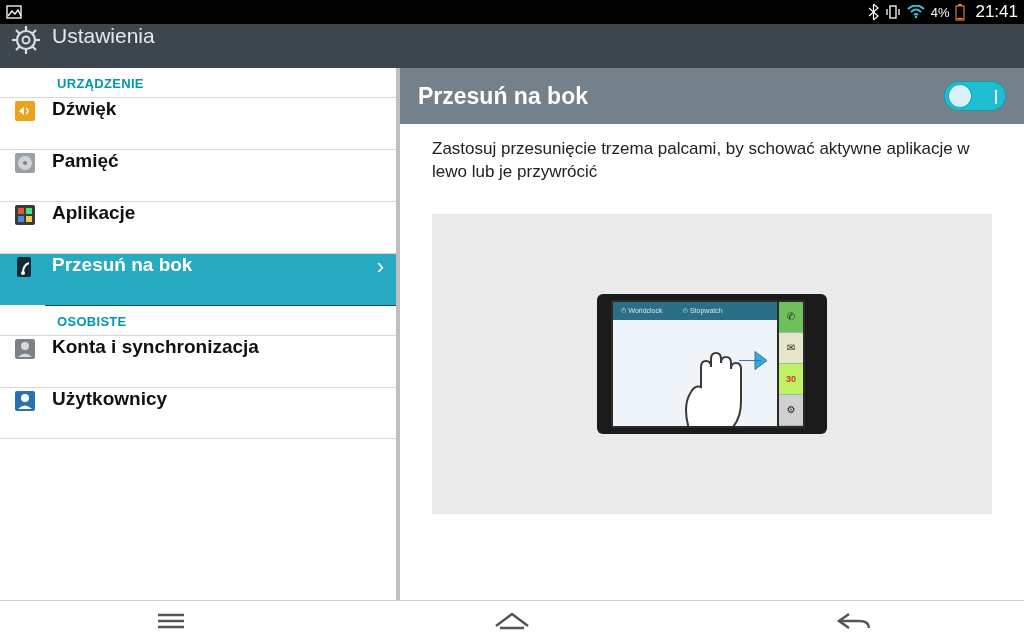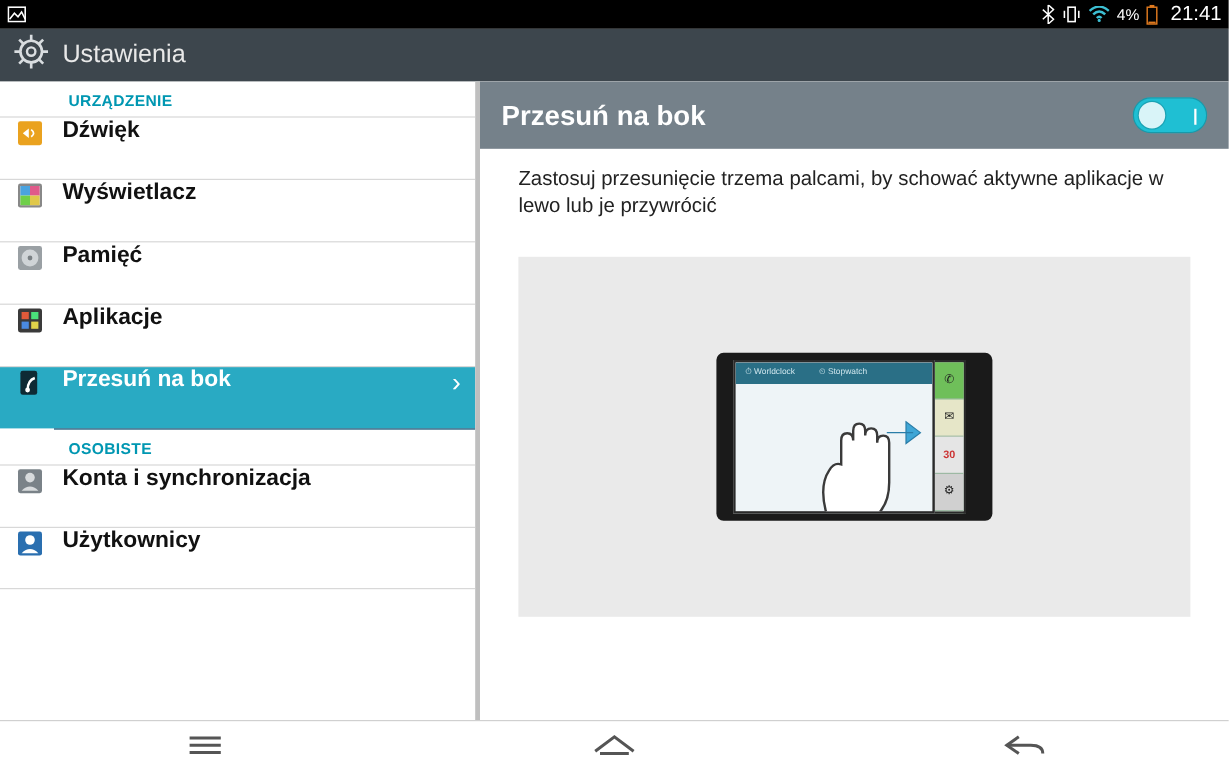--- a/index.html
+++ b/index.html
@@ -6,21 +6,21 @@
 html, body { width: 1024px; height: 640px; overflow: hidden; background: #fff; }
 
 
 .status-bar { height: 24px; background: #000; display: flex; align-items: center; justify-content: space-between; color: #fff; font-size: 13px; padding: 0 6px; }
 .status-left { display: flex; align-items: center; gap: 6px; }
 .status-right { display: flex; align-items: center; gap: 6px; }
 .status-icon svg { display: block; }
 .status-time { font-size: 17px; margin-left: 4px; }
 
 
-.app-bar { height: 44px; background: #3d464d; display: flex; align-items: center; padding: 0 10px; color: #e8e8e8; font-size: 21px; gap: 10px; }
+.app-bar { height: 44px; background: #3d464d; display: flex; padding: 0 10px; color: #e8e8e8; font-size: 21px; gap: 10px; }
 
 
 .main { display: flex; height: calc(640px - 24px - 44px - 40px); }
 .sidebar { width: 402px; border-right: 4px solid #bfbfbf; background: #fff; overflow: hidden; }
 .content { flex: 1; background: #fff; display: flex; flex-direction: column; }
 
 
 .sect-header { color: #0097b2; font-size: 13px; font-weight: bold; padding: 8px 12px 6px; letter-spacing: 0.3px; margin-left: 45px; }
 .truncated { font-size: 20px; font-weight: bold; color: #000; padding: 0 42px 12px; }
 .list-item { display: flex; align-items: flex-start; height: 52px; padding: 0 12px; border-top: 1px solid #d8d8d8; gap: 14px; cursor: pointer; }
@@ -126,33 +126,20 @@
       <span class="list-icon">
         <svg width="24" height="24" viewBox="0 0 24 24">
             <rect x="2" y="2" width="20" height="20" rx="2" fill="#eaa21f"></rect>
             <path d="M6 12 L11 8 V16 Z" fill="#fff"></path>
             <path d="M13 9 Q17 12 13 15" fill="none" stroke="#fff" stroke-width="1.5"></path>
           </svg>
       </span>
       <span class="lbl">Dźwięk</span>
     </div>
 
-    <div class="list-item">
-      <span class="list-icon">
-        <svg width="24" height="24" viewBox="0 0 24 24">
-            <rect x="2" y="2" width="20" height="20" rx="2" fill="#888"></rect>
-            <rect x="4" y="4" width="16" height="16" fill="#fff"></rect>
-            <rect x="4" y="4" width="8" height="8" fill="#4aa3e0"></rect>
-            <rect x="12" y="4" width="8" height="8" fill="#e05a8a"></rect>
-            <rect x="4" y="12" width="8" height="8" fill="#6fcf4a"></rect>
-            <rect x="12" y="12" width="8" height="8" fill="#e0c84a"></rect>
-          </svg>
-      </span>
-      <span class="lbl">Wyświetlacz</span>
-    </div>
 
     <div class="list-item">
       <span class="list-icon">
         <svg width="24" height="24" viewBox="0 0 24 24">
             <rect x="2" y="2" width="20" height="20" rx="2" fill="#9aa0a4"></rect>
             <circle cx="12" cy="12" r="7" fill="#d0d4d7"></circle>
             <circle cx="12" cy="12" r="2" fill="#7a8084"></circle>
           </svg>
       </span>
       <span class="lbl">Pamięć</span>
@@ -233,21 +220,21 @@
             </span>
             <span class="hand">
               <svg width="90" height="90" viewBox="0 0 90 90">
                   <path d="M20 88 Q10 60 20 45 Q24 38 30 40 L30 20 Q30 14 35 14 Q40 14 40 20 L40 12 Q40 6 45 6 Q50 6 50 12 L50 16 Q50 10 55 10 Q60 10 60 16 L60 22 Q60 16 65 16 Q70 16 70 22 L70 55 Q70 78 52 88 Z" fill="#fff" stroke="#3a3a3a" stroke-width="2"></path>
                 </svg>
             </span>
           </div>
           <div class="phone-dock">
             <div class="dock-app" style="background:#6fbf5a;">✆</div>
             <div class="dock-app" style="background:#e6e6c8;">✉</div>
-            <div class="dock-app" style="background:#e5e5e5; font-size:9px; font-weight:bold; color:#c33;">30</div>
+            <div class="dock-app" style="background:#bef264; font-size:9px; font-weight:bold; color:#c33;">30</div>
             <div class="dock-app" style="background:#d0d0d0;">⚙</div>
           </div>
         </div>
       </div>
     </div>
   </div>
 </div>
 
 <div class="nav-bar">
   <div class="nav-btn">

